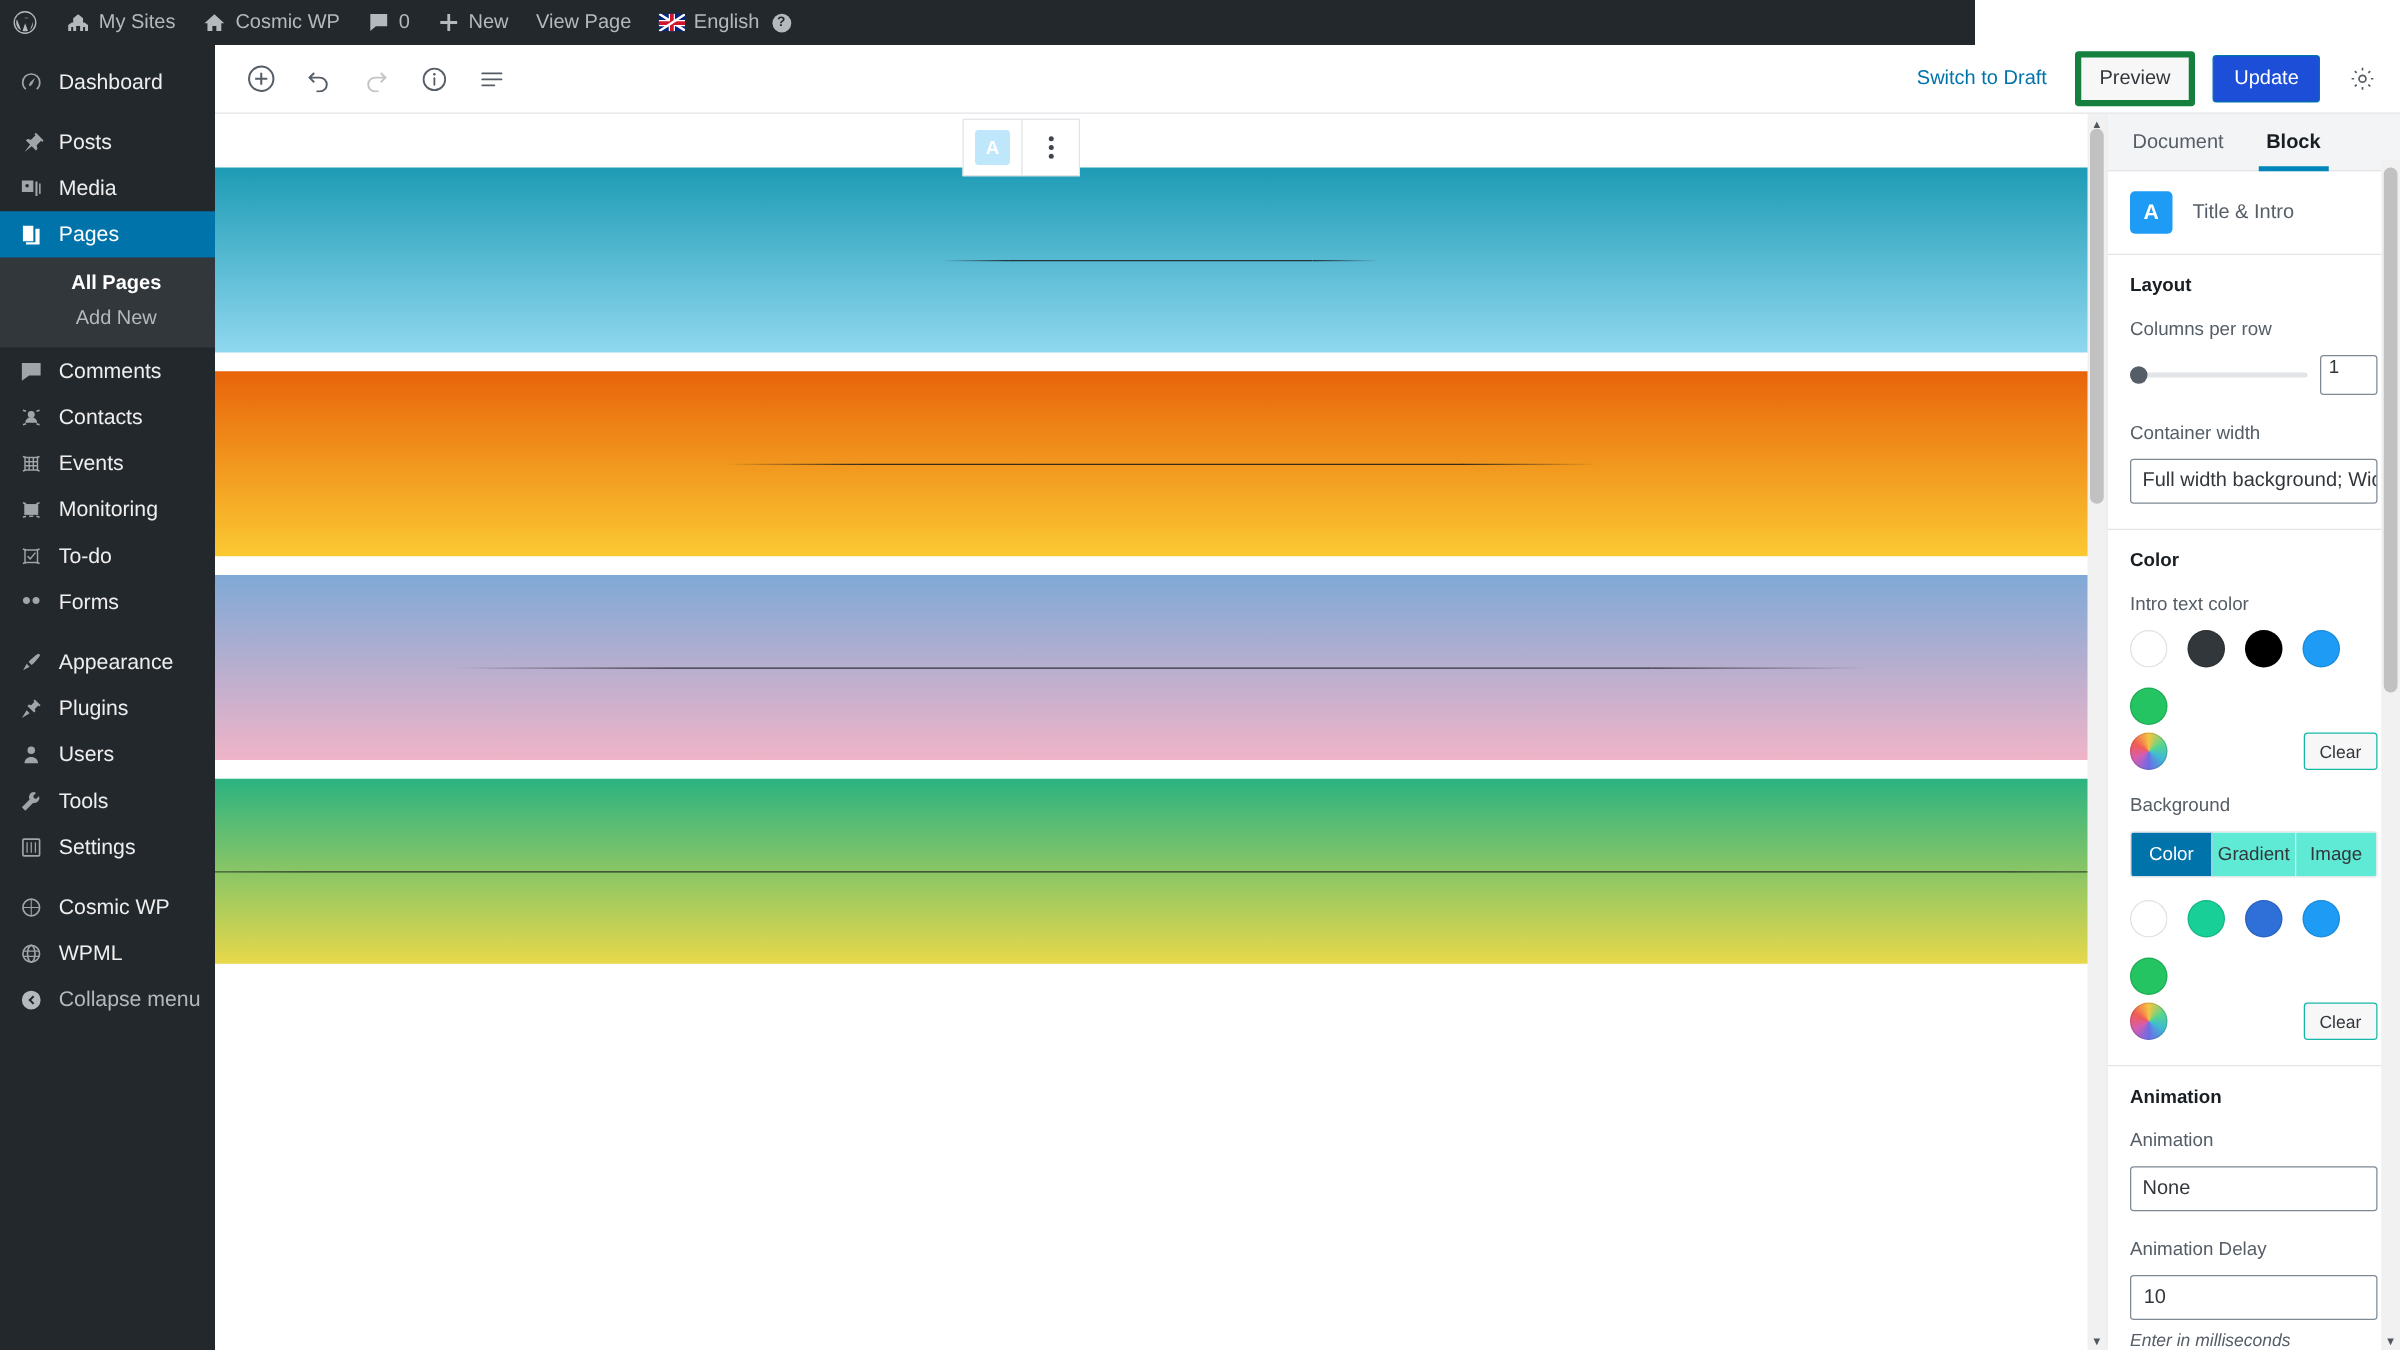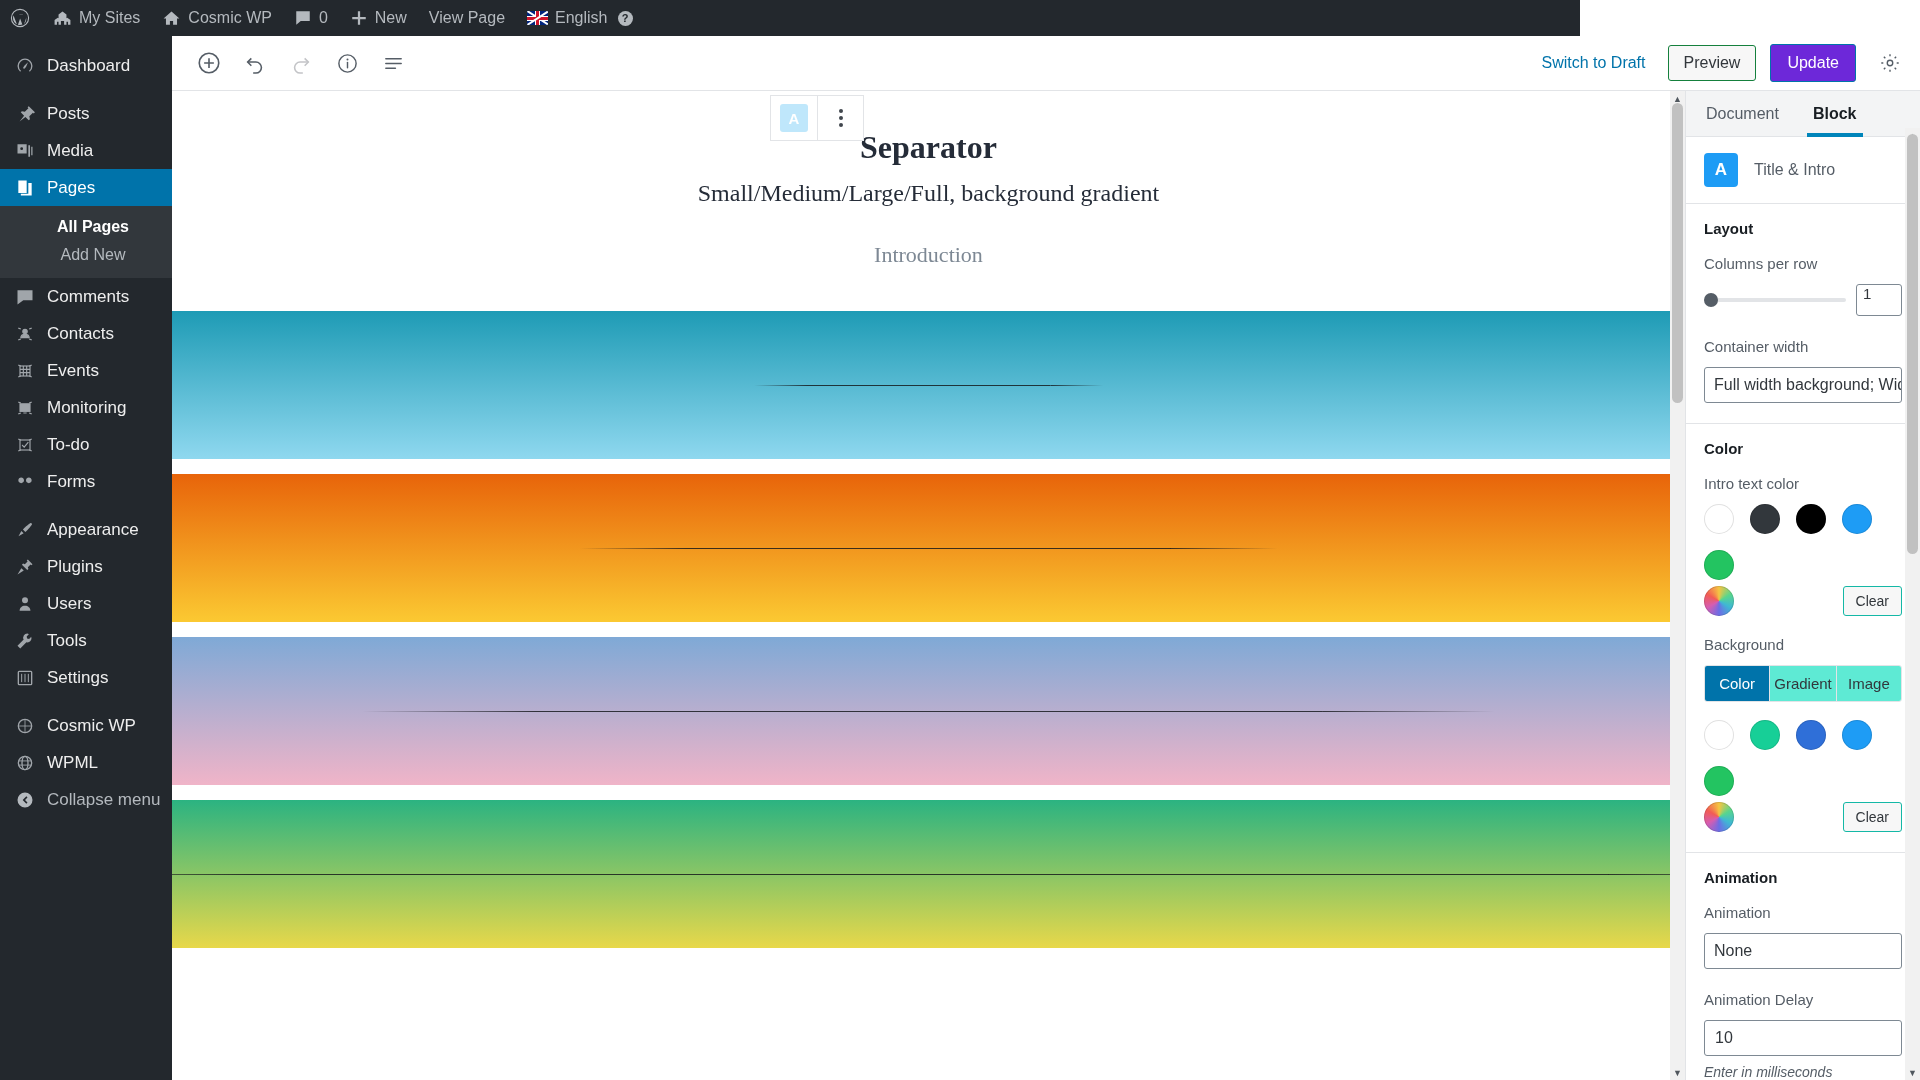--- a/index.html
+++ b/index.html
@@ -120,26 +120,26 @@
   }
   .eh-right {
     margin-left: auto; display: flex; align-items: center;
     gap: 14px; padding-right: 10px;
   }
   .link-draft {
     color: #0073aa; font-size: 16px; text-decoration: none; cursor: pointer;
     padding: 6px 8px;
   }
   .btn-preview {
-    background: #f7f7f7; border: 1px solid #15803d; border-radius: 3px;
+    background: #f7f7f7; border: 5px solid #15803d; border-radius: 3px;
     color: #32373c; font-size: 16px; padding: 8px 15px; cursor: pointer;
     font-family: inherit;
   }
   .btn-update {
-    background: #6d28d9; border: 1px solid #0073aa; border-radius: 3px;
+    background: #1d4ed8; border: 1px solid #0073aa; border-radius: 3px;
     color: #fff; font-size: 16px; padding: 9px 16px; cursor: pointer;
     font-family: inherit;
   }
   .eh-settings-btn {
     width: 40px; height: 40px; display: inline-flex;
     align-items: center; justify-content: center;
     border: none; background: transparent; cursor: pointer; color: #555d66;
   }
 
   
@@ -610,25 +610,20 @@
     </div>
     <div class="bt-cell">
       <span class="dots-v">
           <i></i>
           <i></i>
           <i></i>
         </span>
     </div>
   </div>
 
-  <div class="title-area">
-    <h1 class="post-title">Separator</h1>
-    <p class="post-sub">Small/Medium/Large/Full, background gradient</p>
-    <p class="post-intro">Introduction</p>
-  </div>
 
   <div style="height:43px"></div>
 
   <div class="sep-band" id="sep0" style="background: linear-gradient(rgb(30, 155, 181), rgb(143, 216, 239));">
     <div class="sep-line" id="sepline0" style="width: 16%;"></div>
   </div>
   <div class="band-gap"></div>
   <div class="sep-band" id="sep1" style="background: linear-gradient(rgb(232, 100, 10), rgb(251, 201, 50));">
     <div class="sep-line" id="sepline1" style="width: 32%;"></div>
   </div>

